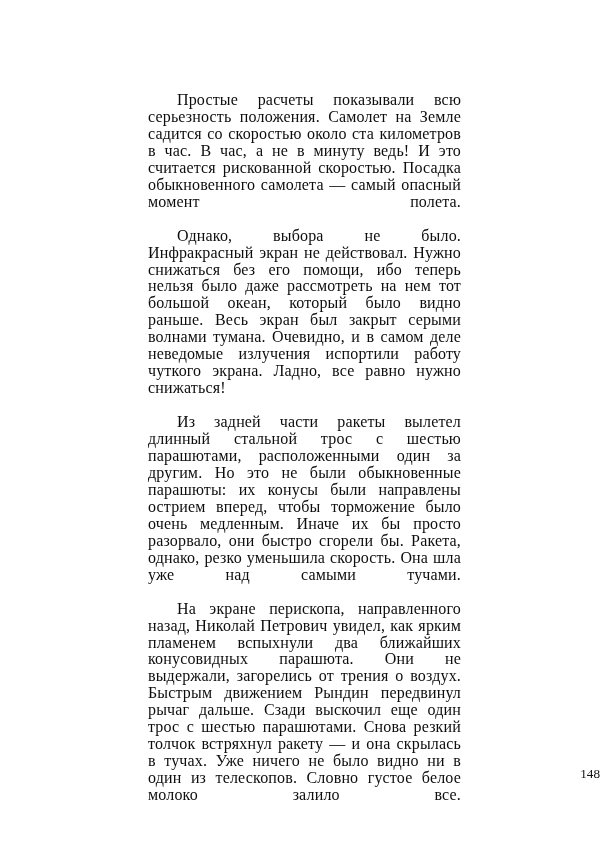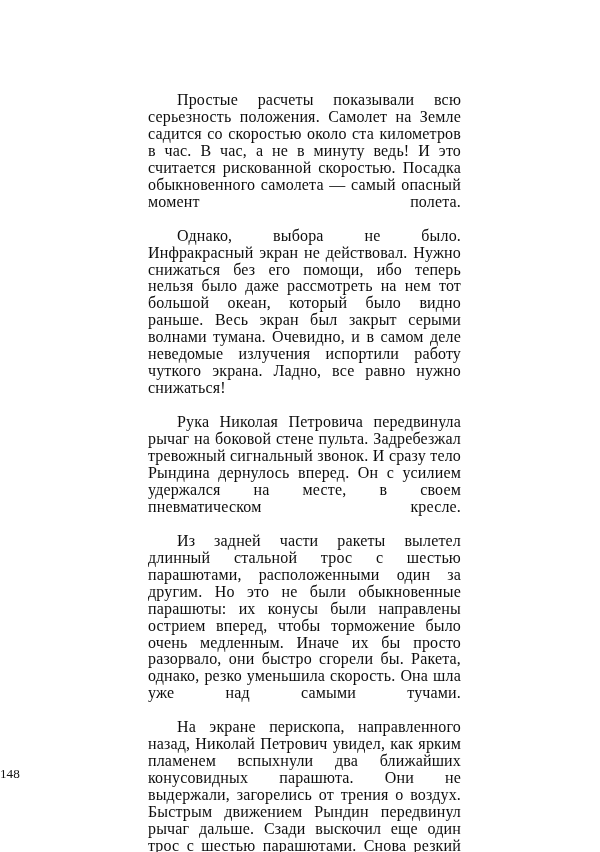--- a/index.html
+++ b/index.html
@@ -46,36 +46,35 @@
   .para::after {
     content: "";
     display: inline-block;
     width: 100%;
   }
   #folio {
     position: absolute;
     top: 766px;
     left: 0;
     width: 600px;
-    text-align: left;
+    text-align: right;
     font-size: 13.2px;
     line-height: 16px;
     color: #121212;
     font-family: "Liberation Serif", "DejaVu Serif", serif;
   }
 </style>
 </head>
 <body>
 
 <div id="page">
 
   <div id="text-block">
     <p class="para">Простые расчеты показывали всю серьезность положения. Самолет на Земле садится со скоростью около ста километров в час. В час, а не в минуту ведь! И это считается рискованной скоростью. Посадка обыкновенного самолета — самый опасный момент полета.</p>
     <p class="para">Однако, выбора не было. Инфракрасный экран не действовал. Нужно снижаться без его помощи, ибо теперь нельзя было даже рассмотреть на нем тот большой океан, который было видно раньше. Весь экран был закрыт серыми волнами тумана. Очевидно, и в самом деле неведомые излучения испортили работу чуткого экрана. Ладно, все равно нужно снижаться!</p>
-    <p class="para">Рука Николая Петровича передвинула рычаг на боковой стене пульта. Задребезжал тревожный сигнальный звонок. И сразу тело Рындина дернулось вперед. Он с усилием удержался на месте, в своем пневматическом кресле.</p>
     <p class="para">Из задней части ракеты вылетел длинный стальной трос с шестью парашютами, расположенными один за другим. Но это не были обыкновенные парашюты: их конусы были направлены острием вперед, чтобы торможение было очень медленным. Иначе их бы просто разорвало, они быстро сгорели бы. Ракета, однако, резко уменьшила скорость. Она шла уже над самыми тучами.</p>
     <p class="para">На экране перископа, направленного назад, Николай Петрович увидел, как ярким пламенем вспыхнули два ближайших конусовидных парашюта. Они не выдержали, загорелись от трения о воздух. Быстрым движением Рындин передвинул рычаг дальше. Сзади выскочил еще один трос с шестью парашютами. Снова резкий толчок встряхнул ракету — и она скрылась в тучах. Уже ничего не было видно ни в один из телескопов. Словно густое белое молоко залило все.</p>
 
   </div>
 
   <div id="folio">148</div>
 
 </div>
 
 </body></html>

